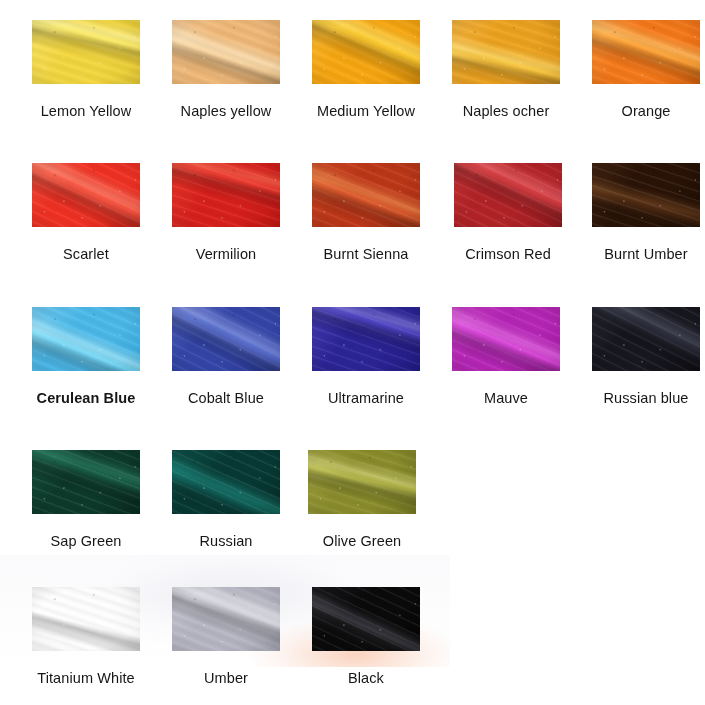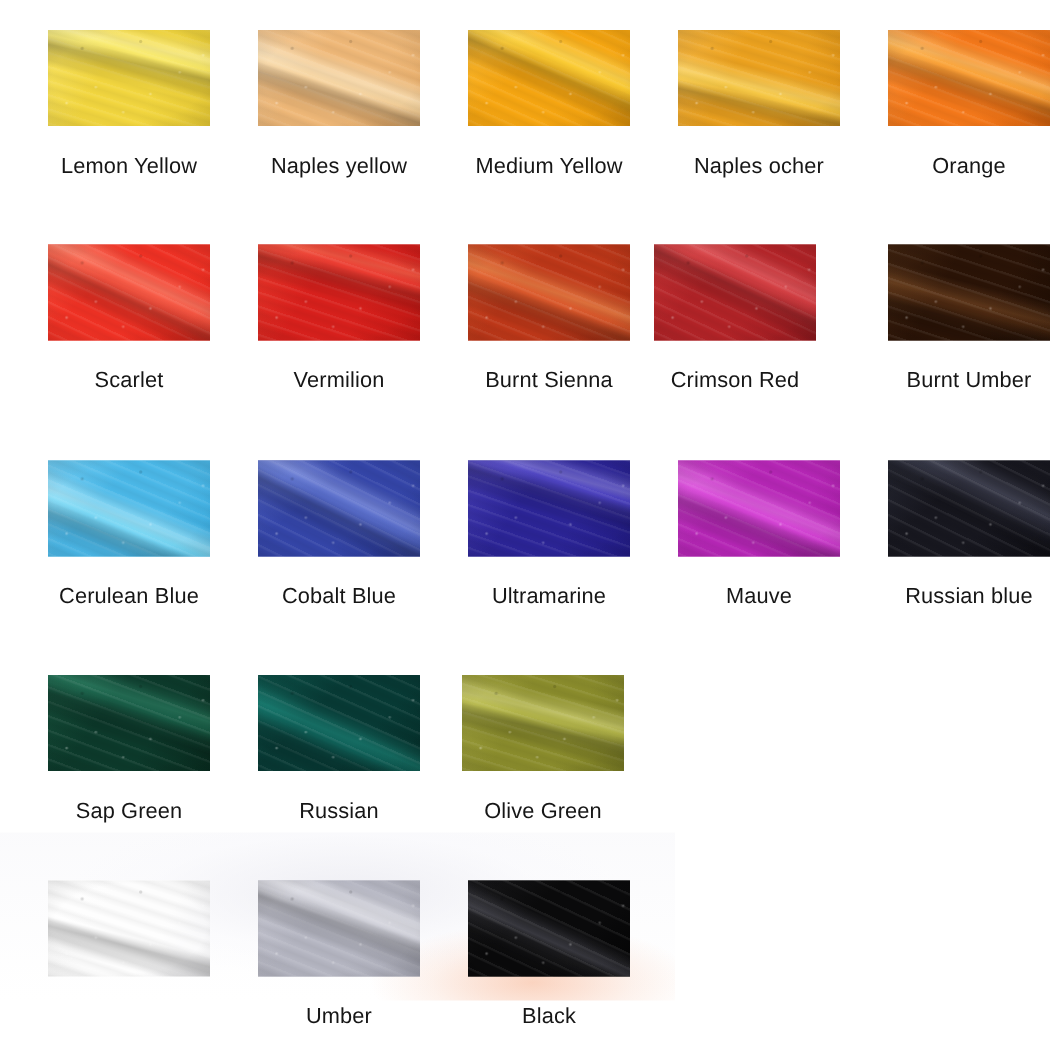--- a/index.html
+++ b/index.html
@@ -161,21 +161,21 @@
       <div class="cell" style="left: 300px;">
         <div class="swatch" style="background: rgb(189, 55, 24);">
           <div class="tex" style="background: linear-gradient(129deg, rgb(217, 85, 43) 0%, rgb(189, 55, 24) 38%, rgb(189, 55, 24) 62%, rgb(155, 42, 16) 100%); opacity: 0.85;"></div>
           <div class="tex" style="background: linear-gradient(199.2deg, rgba(0, 0, 0, 0) 37%, rgb(242, 136, 74) 49%, rgb(217, 85, 43) 53%, rgba(0, 0, 0, 0) 67%); opacity: 0.55; mix-blend-mode: screen;"></div>
           <div class="tex" style="background: repeating-linear-gradient(201.6deg, rgba(255, 255, 255, 0.11) 0px, rgba(255, 255, 255, 0.11) 1px, rgba(0, 0, 0, 0) 2px, rgba(0, 0, 0, 0.07) 5px, rgba(0, 0, 0, 0) 9px); opacity: 0.6;"></div>
           <div class="tex" style="background: linear-gradient(199.2deg, rgba(0, 0, 0, 0) 55%, rgba(0, 0, 0, 0.22) 61%, rgba(0, 0, 0, 0) 75%), radial-gradient(rgba(0, 0, 0, 0) 55%, rgba(0, 0, 0, 0.14) 100%);"></div>
           <div class="tex" style="background: radial-gradient(circle at 18% 72%, rgba(255, 255, 255, 0.3) 0.6px, rgba(0, 0, 0, 0) 1.2px) 0% 0% / 100% 100%, radial-gradient(circle at 33% 58%, rgba(255, 255, 255, 0.26) 0.6px, rgba(0, 0, 0, 0) 1.2px), radial-gradient(circle at 47% 80%, rgba(255, 255, 255, 0.24) 0.6px, rgba(0, 0, 0, 0) 1.2px), radial-gradient(circle at 61% 64%, rgba(255, 255, 255, 0.28) 0.6px, rgba(0, 0, 0, 0) 1.2px), radial-gradient(circle at 76% 45%, rgba(255, 255, 255, 0.22) 0.6px, rgba(0, 0, 0, 0) 1.2px), radial-gradient(circle at 88% 30%, rgba(255, 255, 255, 0.26) 0.6px, rgba(0, 0, 0, 0) 1.2px), radial-gradient(circle at 26% 24%, rgba(0, 0, 0, 0.16) 0.7px, rgba(0, 0, 0, 0) 1.4px), radial-gradient(circle at 56% 18%, rgba(0, 0, 0, 0.14) 0.7px, rgba(0, 0, 0, 0) 1.4px); opacity: 0.9;"></div>
         </div>
         <div class="label">Burnt Sienna</div>
       </div>
-      <div class="cell" style="left: 424px;">
+      <div class="cell" style="left: 442px;">
         <div class="swatch" style="background: rgb(178, 35, 39);">
           <div class="tex" style="background: linear-gradient(138deg, rgb(204, 58, 59) 0%, rgb(178, 35, 39) 38%, rgb(178, 35, 39) 62%, rgb(142, 22, 28) 100%); opacity: 0.85;"></div>
           <div class="tex" style="background: linear-gradient(204.15deg, rgba(0, 0, 0, 0) 23%, rgb(230, 96, 99) 35%, rgb(204, 58, 59) 39%, rgba(0, 0, 0, 0) 53%); opacity: 0.55; mix-blend-mode: screen;"></div>
           <div class="tex" style="background: repeating-linear-gradient(205.2deg, rgba(255, 255, 255, 0.11) 0px, rgba(255, 255, 255, 0.11) 1px, rgba(0, 0, 0, 0) 2px, rgba(0, 0, 0, 0.07) 5px, rgba(0, 0, 0, 0) 9px); opacity: 0.6;"></div>
           <div class="tex" style="background: linear-gradient(204.15deg, rgba(0, 0, 0, 0) 41%, rgba(0, 0, 0, 0.22) 47%, rgba(0, 0, 0, 0) 61%), radial-gradient(rgba(0, 0, 0, 0) 55%, rgba(0, 0, 0, 0.14) 100%);"></div>
           <div class="tex" style="background: radial-gradient(circle at 18% 72%, rgba(255, 255, 255, 0.3) 0.6px, rgba(0, 0, 0, 0) 1.2px) 0% 0% / 100% 100%, radial-gradient(circle at 33% 58%, rgba(255, 255, 255, 0.26) 0.6px, rgba(0, 0, 0, 0) 1.2px), radial-gradient(circle at 47% 80%, rgba(255, 255, 255, 0.24) 0.6px, rgba(0, 0, 0, 0) 1.2px), radial-gradient(circle at 61% 64%, rgba(255, 255, 255, 0.28) 0.6px, rgba(0, 0, 0, 0) 1.2px), radial-gradient(circle at 76% 45%, rgba(255, 255, 255, 0.22) 0.6px, rgba(0, 0, 0, 0) 1.2px), radial-gradient(circle at 88% 30%, rgba(255, 255, 255, 0.26) 0.6px, rgba(0, 0, 0, 0) 1.2px), radial-gradient(circle at 26% 24%, rgba(0, 0, 0, 0.16) 0.7px, rgba(0, 0, 0, 0) 1.4px), radial-gradient(circle at 56% 18%, rgba(0, 0, 0, 0.14) 0.7px, rgba(0, 0, 0, 0) 1.4px); opacity: 0.9;"></div>
         </div>
         <div class="label">Crimson Red</div>
       </div>
       <div class="cell" style="left: 580px;">
@@ -183,21 +183,21 @@
           <div class="tex" style="background: linear-gradient(120deg, rgb(74, 42, 19) 0%, rgb(42, 19, 6) 38%, rgb(42, 19, 6) 62%, rgb(23, 9, 1) 100%); opacity: 0.85;"></div>
           <div class="tex" style="background: linear-gradient(194.25deg, rgba(0, 0, 0, 0) 44%, rgb(107, 66, 34) 56%, rgb(74, 42, 19) 60%, rgba(0, 0, 0, 0) 74%); opacity: 0.55; mix-blend-mode: screen;"></div>
           <div class="tex" style="background: repeating-linear-gradient(198deg, rgba(255, 255, 255, 0.11) 0px, rgba(255, 255, 255, 0.11) 1px, rgba(0, 0, 0, 0) 2px, rgba(0, 0, 0, 0.07) 5px, rgba(0, 0, 0, 0) 9px); opacity: 0.6;"></div>
           <div class="tex" style="background: linear-gradient(194.25deg, rgba(0, 0, 0, 0) 62%, rgba(0, 0, 0, 0.22) 68%, rgba(0, 0, 0, 0) 82%), radial-gradient(rgba(0, 0, 0, 0) 55%, rgba(0, 0, 0, 0.14) 100%);"></div>
           <div class="tex" style="background: radial-gradient(circle at 18% 72%, rgba(255, 255, 255, 0.3) 0.6px, rgba(0, 0, 0, 0) 1.2px) 0% 0% / 100% 100%, radial-gradient(circle at 33% 58%, rgba(255, 255, 255, 0.26) 0.6px, rgba(0, 0, 0, 0) 1.2px), radial-gradient(circle at 47% 80%, rgba(255, 255, 255, 0.24) 0.6px, rgba(0, 0, 0, 0) 1.2px), radial-gradient(circle at 61% 64%, rgba(255, 255, 255, 0.28) 0.6px, rgba(0, 0, 0, 0) 1.2px), radial-gradient(circle at 76% 45%, rgba(255, 255, 255, 0.22) 0.6px, rgba(0, 0, 0, 0) 1.2px), radial-gradient(circle at 88% 30%, rgba(255, 255, 255, 0.26) 0.6px, rgba(0, 0, 0, 0) 1.2px), radial-gradient(circle at 26% 24%, rgba(0, 0, 0, 0.16) 0.7px, rgba(0, 0, 0, 0) 1.4px), radial-gradient(circle at 56% 18%, rgba(0, 0, 0, 0.14) 0.7px, rgba(0, 0, 0, 0) 1.4px); opacity: 0.9;"></div>
         </div>
         <div class="label">Burnt Umber</div>
       </div>
     </div>
     <div class="row" style="top: 307px;">
-      <div class="cell" style="left: 20px;">
+      <div class="cell" style="left: 20px; font-weight: bold;">
         <div class="swatch" style="background: rgb(75, 184, 232);">
           <div class="tex" style="background: linear-gradient(132deg, rgb(127, 210, 244) 0%, rgb(75, 184, 232) 38%, rgb(75, 184, 232) 62%, rgb(47, 160, 212) 100%); opacity: 0.85;"></div>
           <div class="tex" style="background: linear-gradient(200.85deg, rgba(0, 0, 0, 0) 44%, rgb(180, 233, 252) 56%, rgb(127, 210, 244) 60%, rgba(0, 0, 0, 0) 74%); opacity: 0.55; mix-blend-mode: screen;"></div>
           <div class="tex" style="background: repeating-linear-gradient(202.8deg, rgba(255, 255, 255, 0.11) 0px, rgba(255, 255, 255, 0.11) 1px, rgba(0, 0, 0, 0) 2px, rgba(0, 0, 0, 0.07) 5px, rgba(0, 0, 0, 0) 9px); opacity: 0.6;"></div>
           <div class="tex" style="background: linear-gradient(200.85deg, rgba(0, 0, 0, 0) 62%, rgba(0, 0, 0, 0.22) 68%, rgba(0, 0, 0, 0) 82%), radial-gradient(rgba(0, 0, 0, 0) 55%, rgba(0, 0, 0, 0.14) 100%);"></div>
           <div class="tex" style="background: radial-gradient(circle at 18% 72%, rgba(255, 255, 255, 0.3) 0.6px, rgba(0, 0, 0, 0) 1.2px) 0% 0% / 100% 100%, radial-gradient(circle at 33% 58%, rgba(255, 255, 255, 0.26) 0.6px, rgba(0, 0, 0, 0) 1.2px), radial-gradient(circle at 47% 80%, rgba(255, 255, 255, 0.24) 0.6px, rgba(0, 0, 0, 0) 1.2px), radial-gradient(circle at 61% 64%, rgba(255, 255, 255, 0.28) 0.6px, rgba(0, 0, 0, 0) 1.2px), radial-gradient(circle at 76% 45%, rgba(255, 255, 255, 0.22) 0.6px, rgba(0, 0, 0, 0) 1.2px), radial-gradient(circle at 88% 30%, rgba(255, 255, 255, 0.26) 0.6px, rgba(0, 0, 0, 0) 1.2px), radial-gradient(circle at 26% 24%, rgba(0, 0, 0, 0.16) 0.7px, rgba(0, 0, 0, 0) 1.4px), radial-gradient(circle at 56% 18%, rgba(0, 0, 0, 0.14) 0.7px, rgba(0, 0, 0, 0) 1.4px); opacity: 0.9;"></div>
         </div>
         <div class="label">Cerulean Blue</div>
       </div>
       <div class="cell" style="left: 160px;">
@@ -275,20 +275,21 @@
     </div>
     <div class="row" style="top: 587px;">
       <div class="cell" style="left: 20px;">
         <div class="swatch" style="background: rgb(253, 253, 253);">
           <div class="tex" style="background: linear-gradient(120deg, rgb(255, 255, 255) 0%, rgb(253, 253, 253) 38%, rgb(253, 253, 253) 62%, rgb(237, 237, 241) 100%); opacity: 0.85;"></div>
           <div class="tex" style="background: linear-gradient(194.25deg, rgba(0, 0, 0, 0) 37%, rgb(255, 255, 255) 49%, rgb(255, 255, 255) 53%, rgba(0, 0, 0, 0) 67%); opacity: 0.55; mix-blend-mode: screen;"></div>
           <div class="tex" style="background: repeating-linear-gradient(198deg, rgba(255, 255, 255, 0.11) 0px, rgba(255, 255, 255, 0.11) 1px, rgba(0, 0, 0, 0) 2px, rgba(0, 0, 0, 0.07) 5px, rgba(0, 0, 0, 0) 9px); opacity: 0.6;"></div>
           <div class="tex" style="background: linear-gradient(194.25deg, rgba(0, 0, 0, 0) 55%, rgba(0, 0, 0, 0.22) 61%, rgba(0, 0, 0, 0) 75%), radial-gradient(rgba(0, 0, 0, 0) 55%, rgba(0, 0, 0, 0.14) 100%);"></div>
           <div class="tex" style="background: radial-gradient(circle at 18% 72%, rgba(255, 255, 255, 0.3) 0.6px, rgba(0, 0, 0, 0) 1.2px) 0% 0% / 100% 100%, radial-gradient(circle at 33% 58%, rgba(255, 255, 255, 0.26) 0.6px, rgba(0, 0, 0, 0) 1.2px), radial-gradient(circle at 47% 80%, rgba(255, 255, 255, 0.24) 0.6px, rgba(0, 0, 0, 0) 1.2px), radial-gradient(circle at 61% 64%, rgba(255, 255, 255, 0.28) 0.6px, rgba(0, 0, 0, 0) 1.2px), radial-gradient(circle at 76% 45%, rgba(255, 255, 255, 0.22) 0.6px, rgba(0, 0, 0, 0) 1.2px), radial-gradient(circle at 88% 30%, rgba(255, 255, 255, 0.26) 0.6px, rgba(0, 0, 0, 0) 1.2px), radial-gradient(circle at 26% 24%, rgba(0, 0, 0, 0.16) 0.7px, rgba(0, 0, 0, 0) 1.4px), radial-gradient(circle at 56% 18%, rgba(0, 0, 0, 0.14) 0.7px, rgba(0, 0, 0, 0) 1.4px); opacity: 0.9;"></div>
         </div>
+        <div class="label wide">Titanium White</div>
       </div>
       <div class="cell" style="left: 160px;">
         <div class="swatch" style="background: rgb(181, 182, 194);">
           <div class="tex" style="background: linear-gradient(129deg, rgb(204, 204, 214) 0%, rgb(181, 182, 194) 38%, rgb(181, 182, 194) 62%, rgb(161, 162, 175) 100%); opacity: 0.85;"></div>
           <div class="tex" style="background: linear-gradient(199.2deg, rgba(0, 0, 0, 0) 23%, rgb(226, 226, 234) 35%, rgb(204, 204, 214) 39%, rgba(0, 0, 0, 0) 53%); opacity: 0.55; mix-blend-mode: screen;"></div>
           <div class="tex" style="background: repeating-linear-gradient(201.6deg, rgba(255, 255, 255, 0.11) 0px, rgba(255, 255, 255, 0.11) 1px, rgba(0, 0, 0, 0) 2px, rgba(0, 0, 0, 0.07) 5px, rgba(0, 0, 0, 0) 9px); opacity: 0.6;"></div>
           <div class="tex" style="background: linear-gradient(199.2deg, rgba(0, 0, 0, 0) 41%, rgba(0, 0, 0, 0.22) 47%, rgba(0, 0, 0, 0) 61%), radial-gradient(rgba(0, 0, 0, 0) 55%, rgba(0, 0, 0, 0.14) 100%);"></div>
           <div class="tex" style="background: radial-gradient(circle at 18% 72%, rgba(255, 255, 255, 0.3) 0.6px, rgba(0, 0, 0, 0) 1.2px) 0% 0% / 100% 100%, radial-gradient(circle at 33% 58%, rgba(255, 255, 255, 0.26) 0.6px, rgba(0, 0, 0, 0) 1.2px), radial-gradient(circle at 47% 80%, rgba(255, 255, 255, 0.24) 0.6px, rgba(0, 0, 0, 0) 1.2px), radial-gradient(circle at 61% 64%, rgba(255, 255, 255, 0.28) 0.6px, rgba(0, 0, 0, 0) 1.2px), radial-gradient(circle at 76% 45%, rgba(255, 255, 255, 0.22) 0.6px, rgba(0, 0, 0, 0) 1.2px), radial-gradient(circle at 88% 30%, rgba(255, 255, 255, 0.26) 0.6px, rgba(0, 0, 0, 0) 1.2px), radial-gradient(circle at 26% 24%, rgba(0, 0, 0, 0.16) 0.7px, rgba(0, 0, 0, 0) 1.4px), radial-gradient(circle at 56% 18%, rgba(0, 0, 0, 0.14) 0.7px, rgba(0, 0, 0, 0) 1.4px); opacity: 0.9;"></div>
         </div>
         <div class="label">Umber</div>

